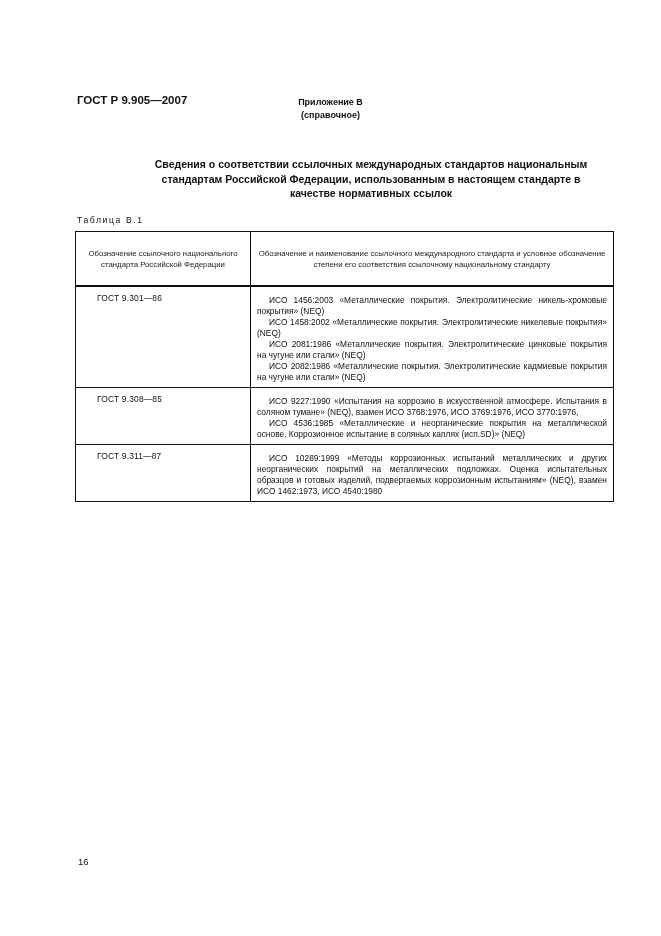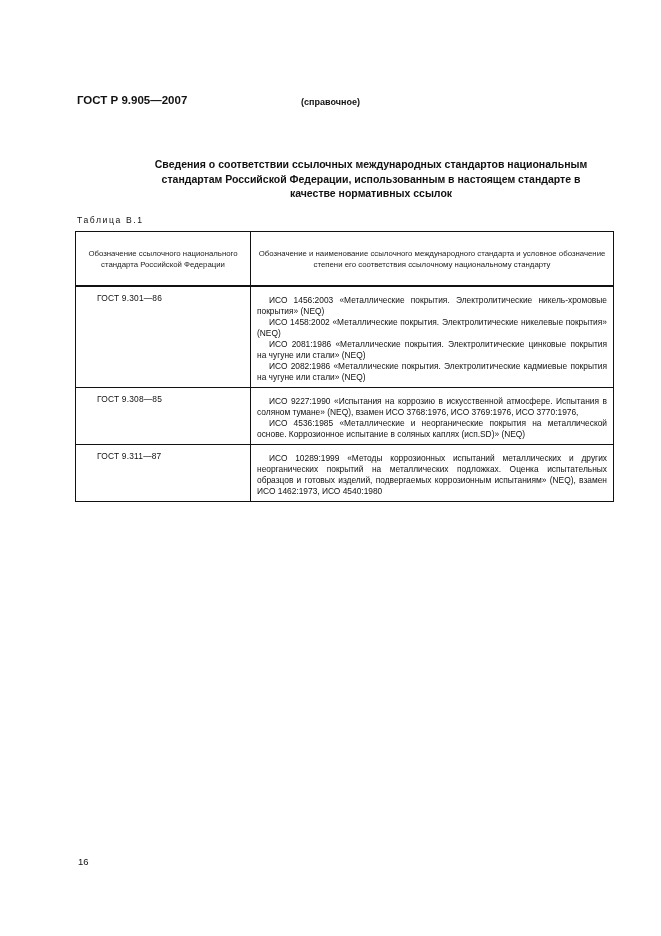--- a/index.html
+++ b/index.html
@@ -21,20 +21,21 @@
   td.col2 { padding:8px 6px 4px 6px; text-align:justify; }
   .entry { display:block; text-indent:12px; }
   .page-number { position:absolute; left:78px; top:846px; font-size:9.5px;margin-top:10px; }
 </style>
 </head>
 <body>
 
 <div class="doc-code">ГОСТ Р 9.905—2007</div>
 
 <div class="appendix">
+  <div>Приложение В</div>
   <div>(справочное)</div>
 </div>
 
 <div class="title">Сведения о соответствии ссылочных международных стандартов национальным стандартам Российской Федерации, использованным в настоящем стандарте в качестве нормативных ссылок</div>
 
 <div class="table-label">Таблица В.1</div>
 
 <table>
   <thead>
     <tr>

